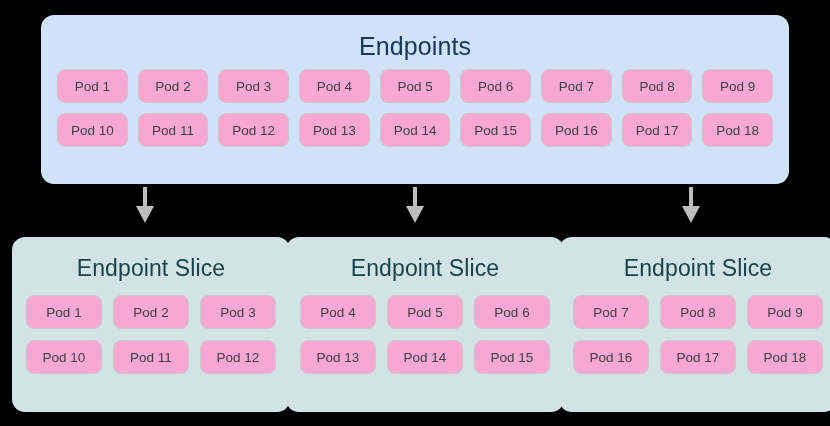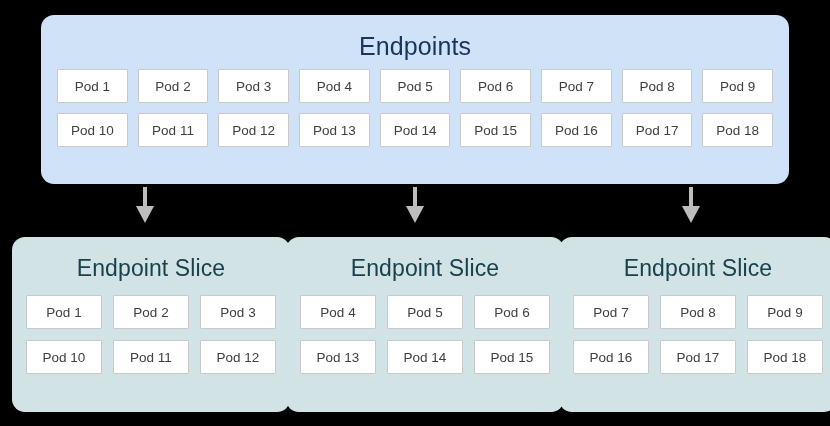--- a/index.html
+++ b/index.html
@@ -50,23 +50,23 @@
   .ep-row {
     display: flex;
     gap: 10px;
     margin-bottom: 10px;
   }
   .ep-row:last-child { margin-bottom: 0; }
 
   .chip {
     flex: 1 1 0;
     height: 34px;
-    background: #ffffff;
+    background: #f9a8d4;
     border: 1px solid #c9c9c9;
-    border-radius: 1px;
+    border-radius: 8px;
     display: flex;
     align-items: center;
     justify-content: center;
     font-size: 13.5px;
     color: #404040;
     box-sizing: border-box;
     white-space: nowrap;
   }
 
   

